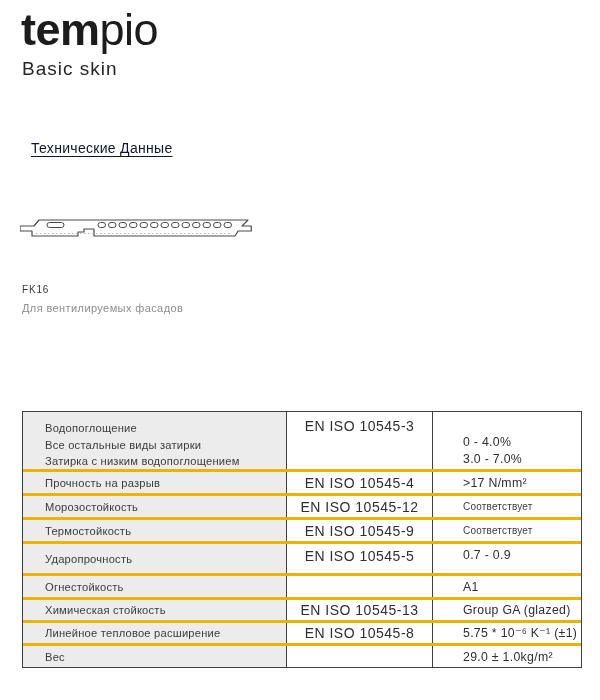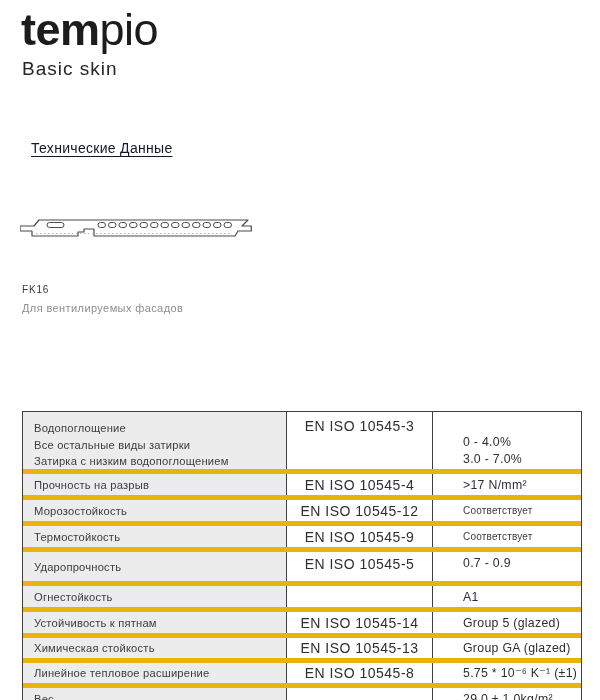--- a/index.html
+++ b/index.html
@@ -34,25 +34,25 @@
   .desc{
     position:absolute;left:22px;top:302px;
     font-size:11px;letter-spacing:0.4px;color:#8d8d8d;
   }
   
   .spec-table{
     position:absolute;left:22px;top:411px;width:560px;
     border:1px solid #3f3f3f;background:#fff;box-sizing:border-box;
   }
   .t-row{display:flex;}
-  .t-row + .t-row{border-top:5px solid #eab308;}
+  .t-row + .t-row{border-top:3px solid #eab308;}
   .cell{box-sizing:border-box;display:flex;align-items:center;}
   .c1{
     width:264px;background:#ececec;border-right:1px solid #3f3f3f;
-    padding-left:11px;
+    padding-left:22px;
   }
   .c2{
     width:146px;border-right:1px solid #3f3f3f;
     justify-content:center;text-align:center;
   }
   .c3{width:148px;padding-left:30px;}
   .std{height:21px;}
   .short{height:20px;}
   .r1{height:57px;}
   .r5{height:29px;}
@@ -170,31 +170,20 @@
       <span class="prop">Огнестойкость</span>
       </div>
     <div class="cell c2">
       <span class="std-txt"></span>
       </div>
     <div class="cell c3">
       <span class="val">A1</span>
       </div>
   </div>
 
-  <div class="t-row std">
-    <div class="cell c1">
-      <span class="prop">Устойчивость к пятнам</span>
-      </div>
-    <div class="cell c2">
-      <span class="std-txt">EN ISO 10545-14</span>
-      </div>
-    <div class="cell c3">
-      <span class="val">Group 5 (glazed)</span>
-      </div>
-  </div>
 
   <div class="t-row short">
     <div class="cell c1">
       <span class="prop">Химическая стойкость</span>
       </div>
     <div class="cell c2">
       <span class="std-txt">EN ISO 10545-13</span>
       </div>
     <div class="cell c3">
       <span class="val">Group GA (glazed)</span>

